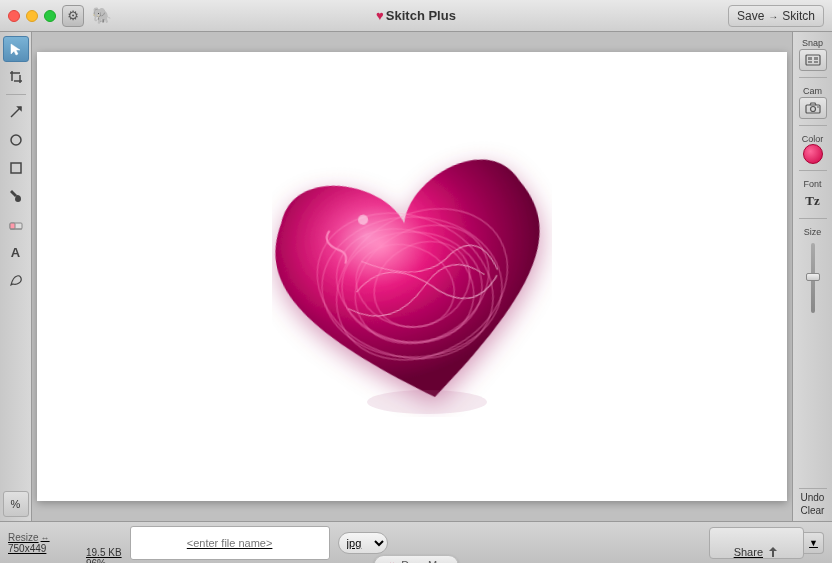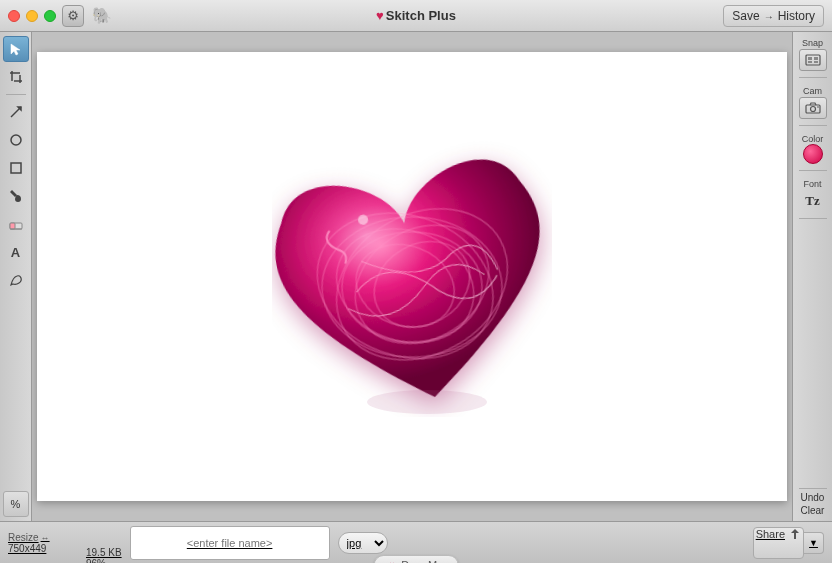--- a/index.html
+++ b/index.html
@@ -276,24 +276,24 @@
       border: 1px solid #aaa;
       border-radius: 11px;
       padding: 0 4px;
       font-size: 11px;
       background: linear-gradient(to bottom, #f5f5f5, #e0e0e0);
       cursor: pointer;
       min-width: 50px;
     }
     .share-btn {
       display: flex;
-      align-items: flex-start;
+      align-items: flex-end;
       gap: 4px;
       height: 32px;
-      padding: 0 2px;
+      padding: 0 24px;
       background: linear-gradient(to bottom, #e8e8e8, #d0d0d0);
       border: 1px solid #aaa;
       border-radius: 4px;
       font-size: 11px;
       cursor: pointer;
       color: #333;
     }
     .share-dropdown {
       width: 20px; height: 22px;
       background: linear-gradient(to bottom, #e0e0e0, #c8c8c8);
@@ -351,21 +351,21 @@
     <div class="elephant-icon">🐘</div>
   </div>
   <div class="titlebar-center">
     <span style="color:#cc2255">♥</span>
     <span>Skitch Plus</span>
   </div>
   <div class="titlebar-right">
     <div class="save-history-btn">
       <span>Save</span>
       <span class="arrow">→</span>
-      <span>History</span>
+      <span>Skitch</span>
     </div>
   </div>
 </div>
 
 <div class="main-layout">
 
   <div class="left-toolbar">
     <div class="tool-btn active">
       <svg width="14" height="14" viewBox="0 0 14 14" fill="none">
         <path d="M2 2 L2 12 L5 9 L7 13 L9 12 L7 8 L11 8 Z" fill="white" stroke="white" stroke-width="0.5"></path>
@@ -509,20 +509,28 @@
     <div class="right-separator"></div>
 
     <div class="right-tool-group">
       <div class="right-tool-label">Font</div>
       <div class="right-tool-icon" style="font-size:13px;font-weight:bold;color:#333;background:none;border:none;font-family:Liberation Serif, serif;">
         <span>Tz</span>
       </div>
     </div>
     <div class="right-separator"></div>
 
+    <div class="right-tool-group">
+      <div class="right-tool-label">Size</div>
+      <div class="size-slider-container">
+        <div class="size-slider-track">
+          <div class="size-slider-thumb"></div>
+        </div>
+      </div>
+    </div>
 
     <div style="margin-top:auto;">
       <div class="right-separator"></div>
       <div class="undo-btn">
         <span>Undo</span>
       </div>
       <div class="clear-btn">
         <span>Clear</span>
       </div>
     </div>

